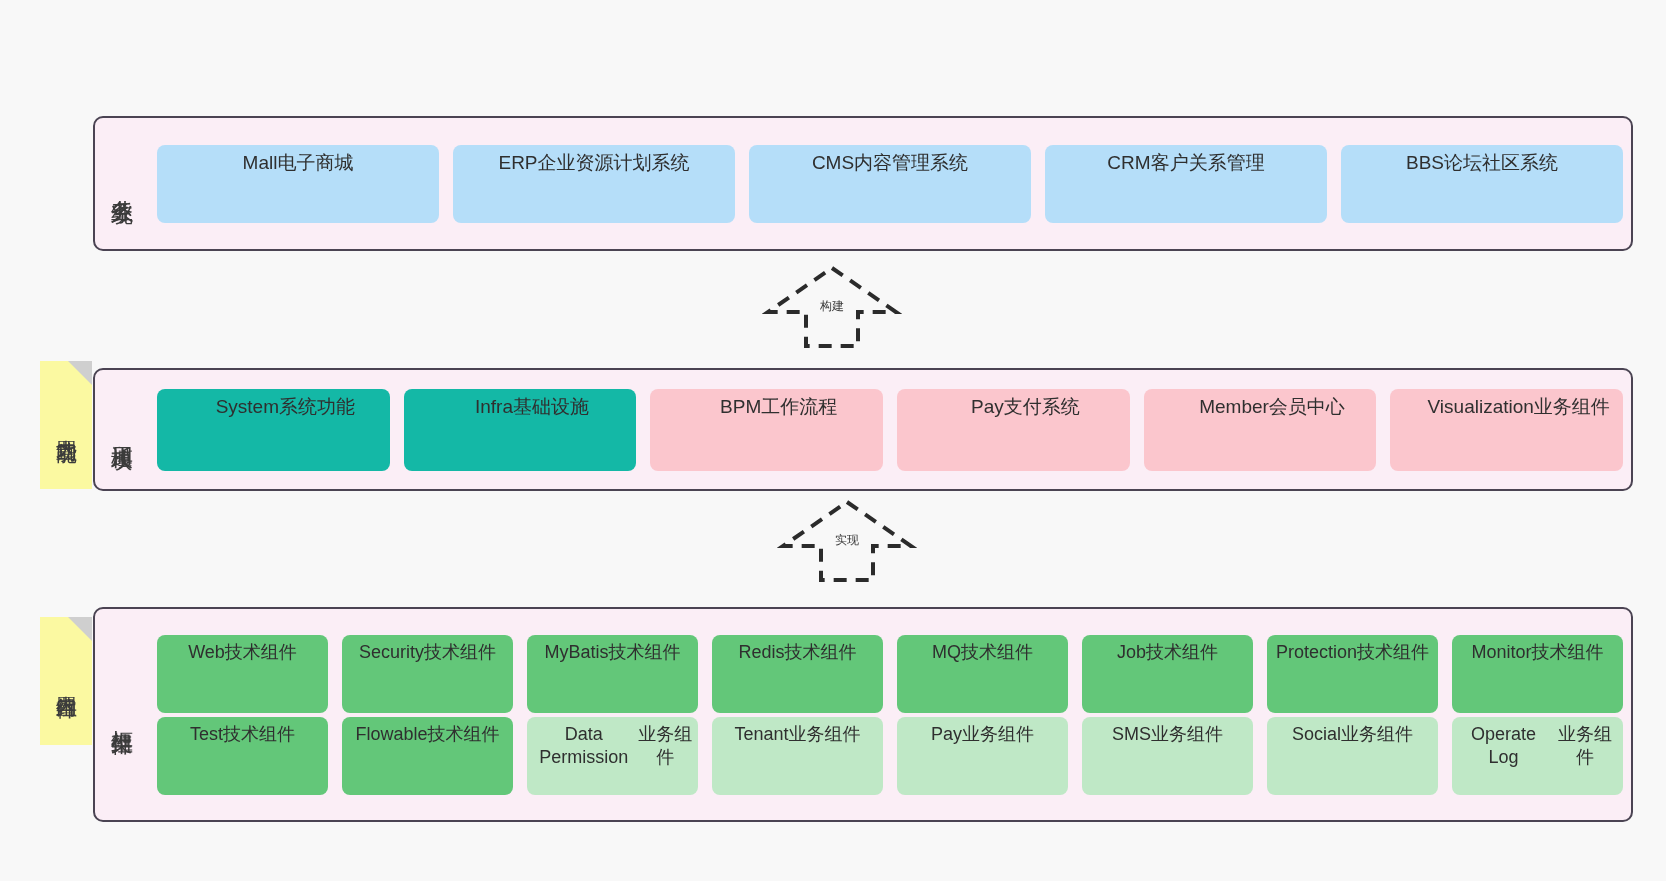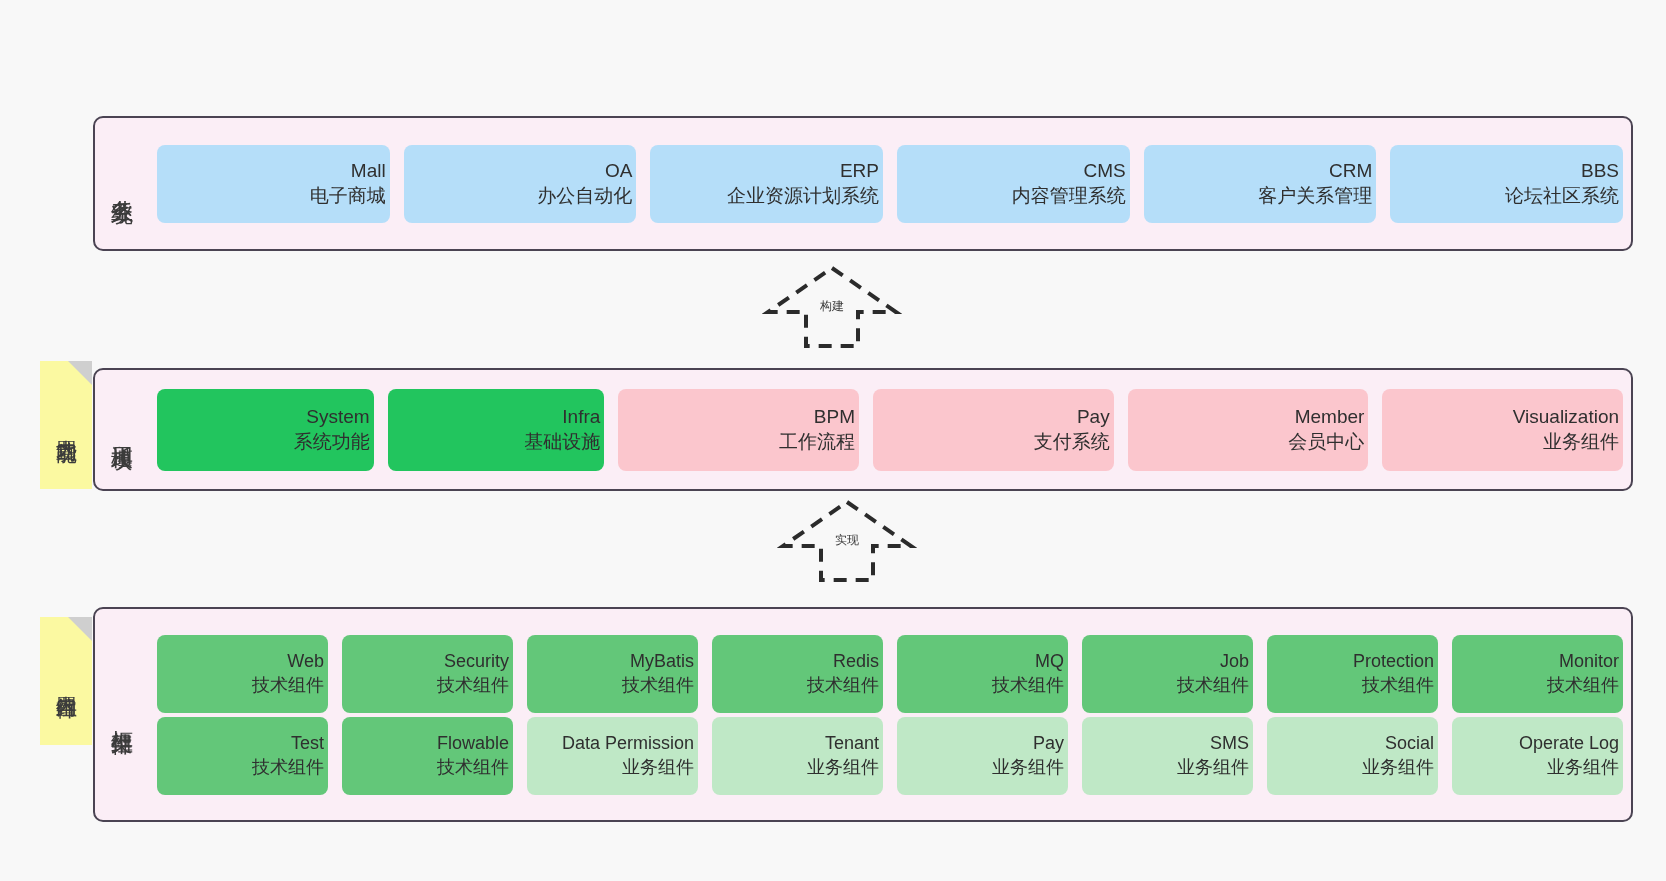--- a/index.html
+++ b/index.html
@@ -57,22 +57,21 @@
     width: 100%;
     gap: 14px;
     align-items: stretch;
   }
 
   
   .node {
     flex: 1 1 0;
     border-radius: 8px;
     display: flex;
-    flex-direction: column;
-    align-items: flex-end;
+    align-items: flex-start;
     justify-content: center;
     text-align: center;
     font-size: 19px;
     line-height: 1.3;
     color: #2f2f2f;
     box-sizing: border-box;
     padding: 6px 4px;
     user-select: none;
   }
   .node .node-en { display: block; }
@@ -82,21 +81,21 @@
   .biz-row .node { height: 78px; }
 
   .mod-row { height: 82px; }
   .mod-row .node { height: 82px; }
 
   .fw-row { height: 78px; }
   .fw-row .node { height: 78px; font-size: 18px; }
 
   
   .c-blue      { background: #b5def9; }
-  .c-red       { background: #22c55e; }
+  .c-red       { background: #14b8a6; padding-left: 28px; }
   .c-pink      { background: #fbc6cd; padding-left: 28px; }
   .c-green     { background: #63c779; }
   .c-lightgreen{ background: #bfe8c6; }
 
   
   .sticky {
     position: absolute;
     width: 52px;
     background: #fbf9a1;
     color: #3b3b3b;
@@ -146,24 +145,20 @@
 
 <div class="layer-panel" id="layer-business" style="left:93px; top:116px; width:1540px; height:135px;">
   <div class="layer-title">业务系统</div>
   <div class="layer-body">
     <div class="row biz-row">
       <div class="node c-blue">
         <span class="node-en">Mall</span>
         <span class="node-cn">电子商城</span>
       </div>
       <div class="node c-blue">
-        <span class="node-en">OA</span>
-        <span class="node-cn">办公自动化</span>
-      </div>
-      <div class="node c-blue">
         <span class="node-en">ERP</span>
         <span class="node-cn">企业资源计划系统</span>
       </div>
       <div class="node c-blue">
         <span class="node-en">CMS</span>
         <span class="node-cn">内容管理系统</span>
       </div>
       <div class="node c-blue">
         <span class="node-en">CRM</span>
         <span class="node-cn">客户关系管理</span>

